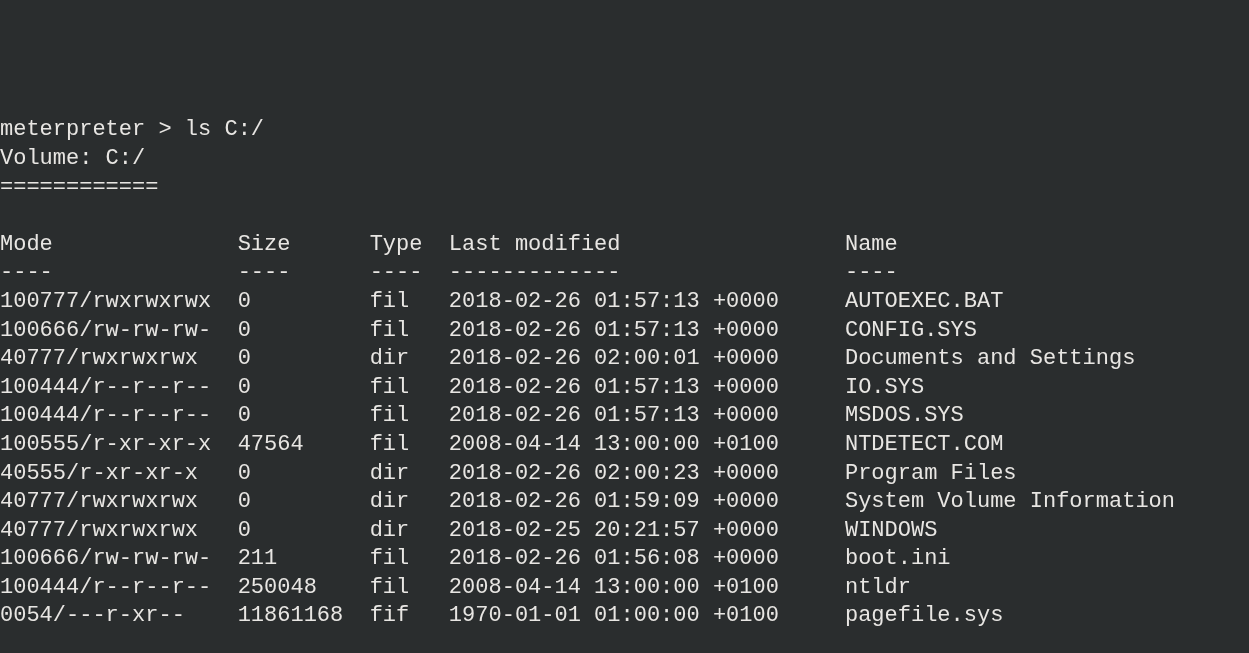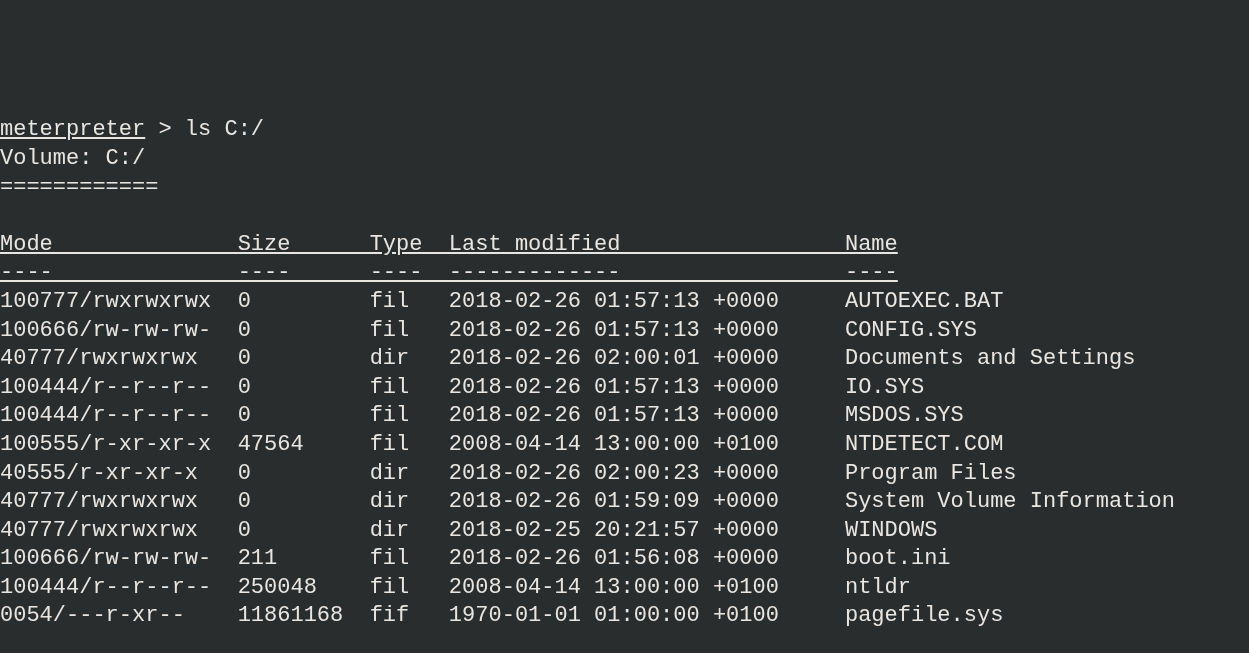--- a/index.html
+++ b/index.html
@@ -14,29 +14,27 @@
       font-size: 22px;
       line-height: 1.3;
       padding: 2px 0;
       width: 1249px;
       height: 653px;
       overflow: hidden;
       white-space: pre-wrap;
       word-break: break-all;
     }
     .prompt {
-      text-decoration: underline;
       color: #e8e6e3;
     }
     .term {
       white-space: pre-wrap;
     }
     .term-line {
       white-space: pre;
-      text-decoration: underline;
     }
   </style>
 </head>
 <body>
 
 
 
 <div class="term"><span class="prompt">meterpreter</span><span> &gt; </span><span>ls C:/</span>
 <span>Volume: C:/</span>
 <span>============</span>

